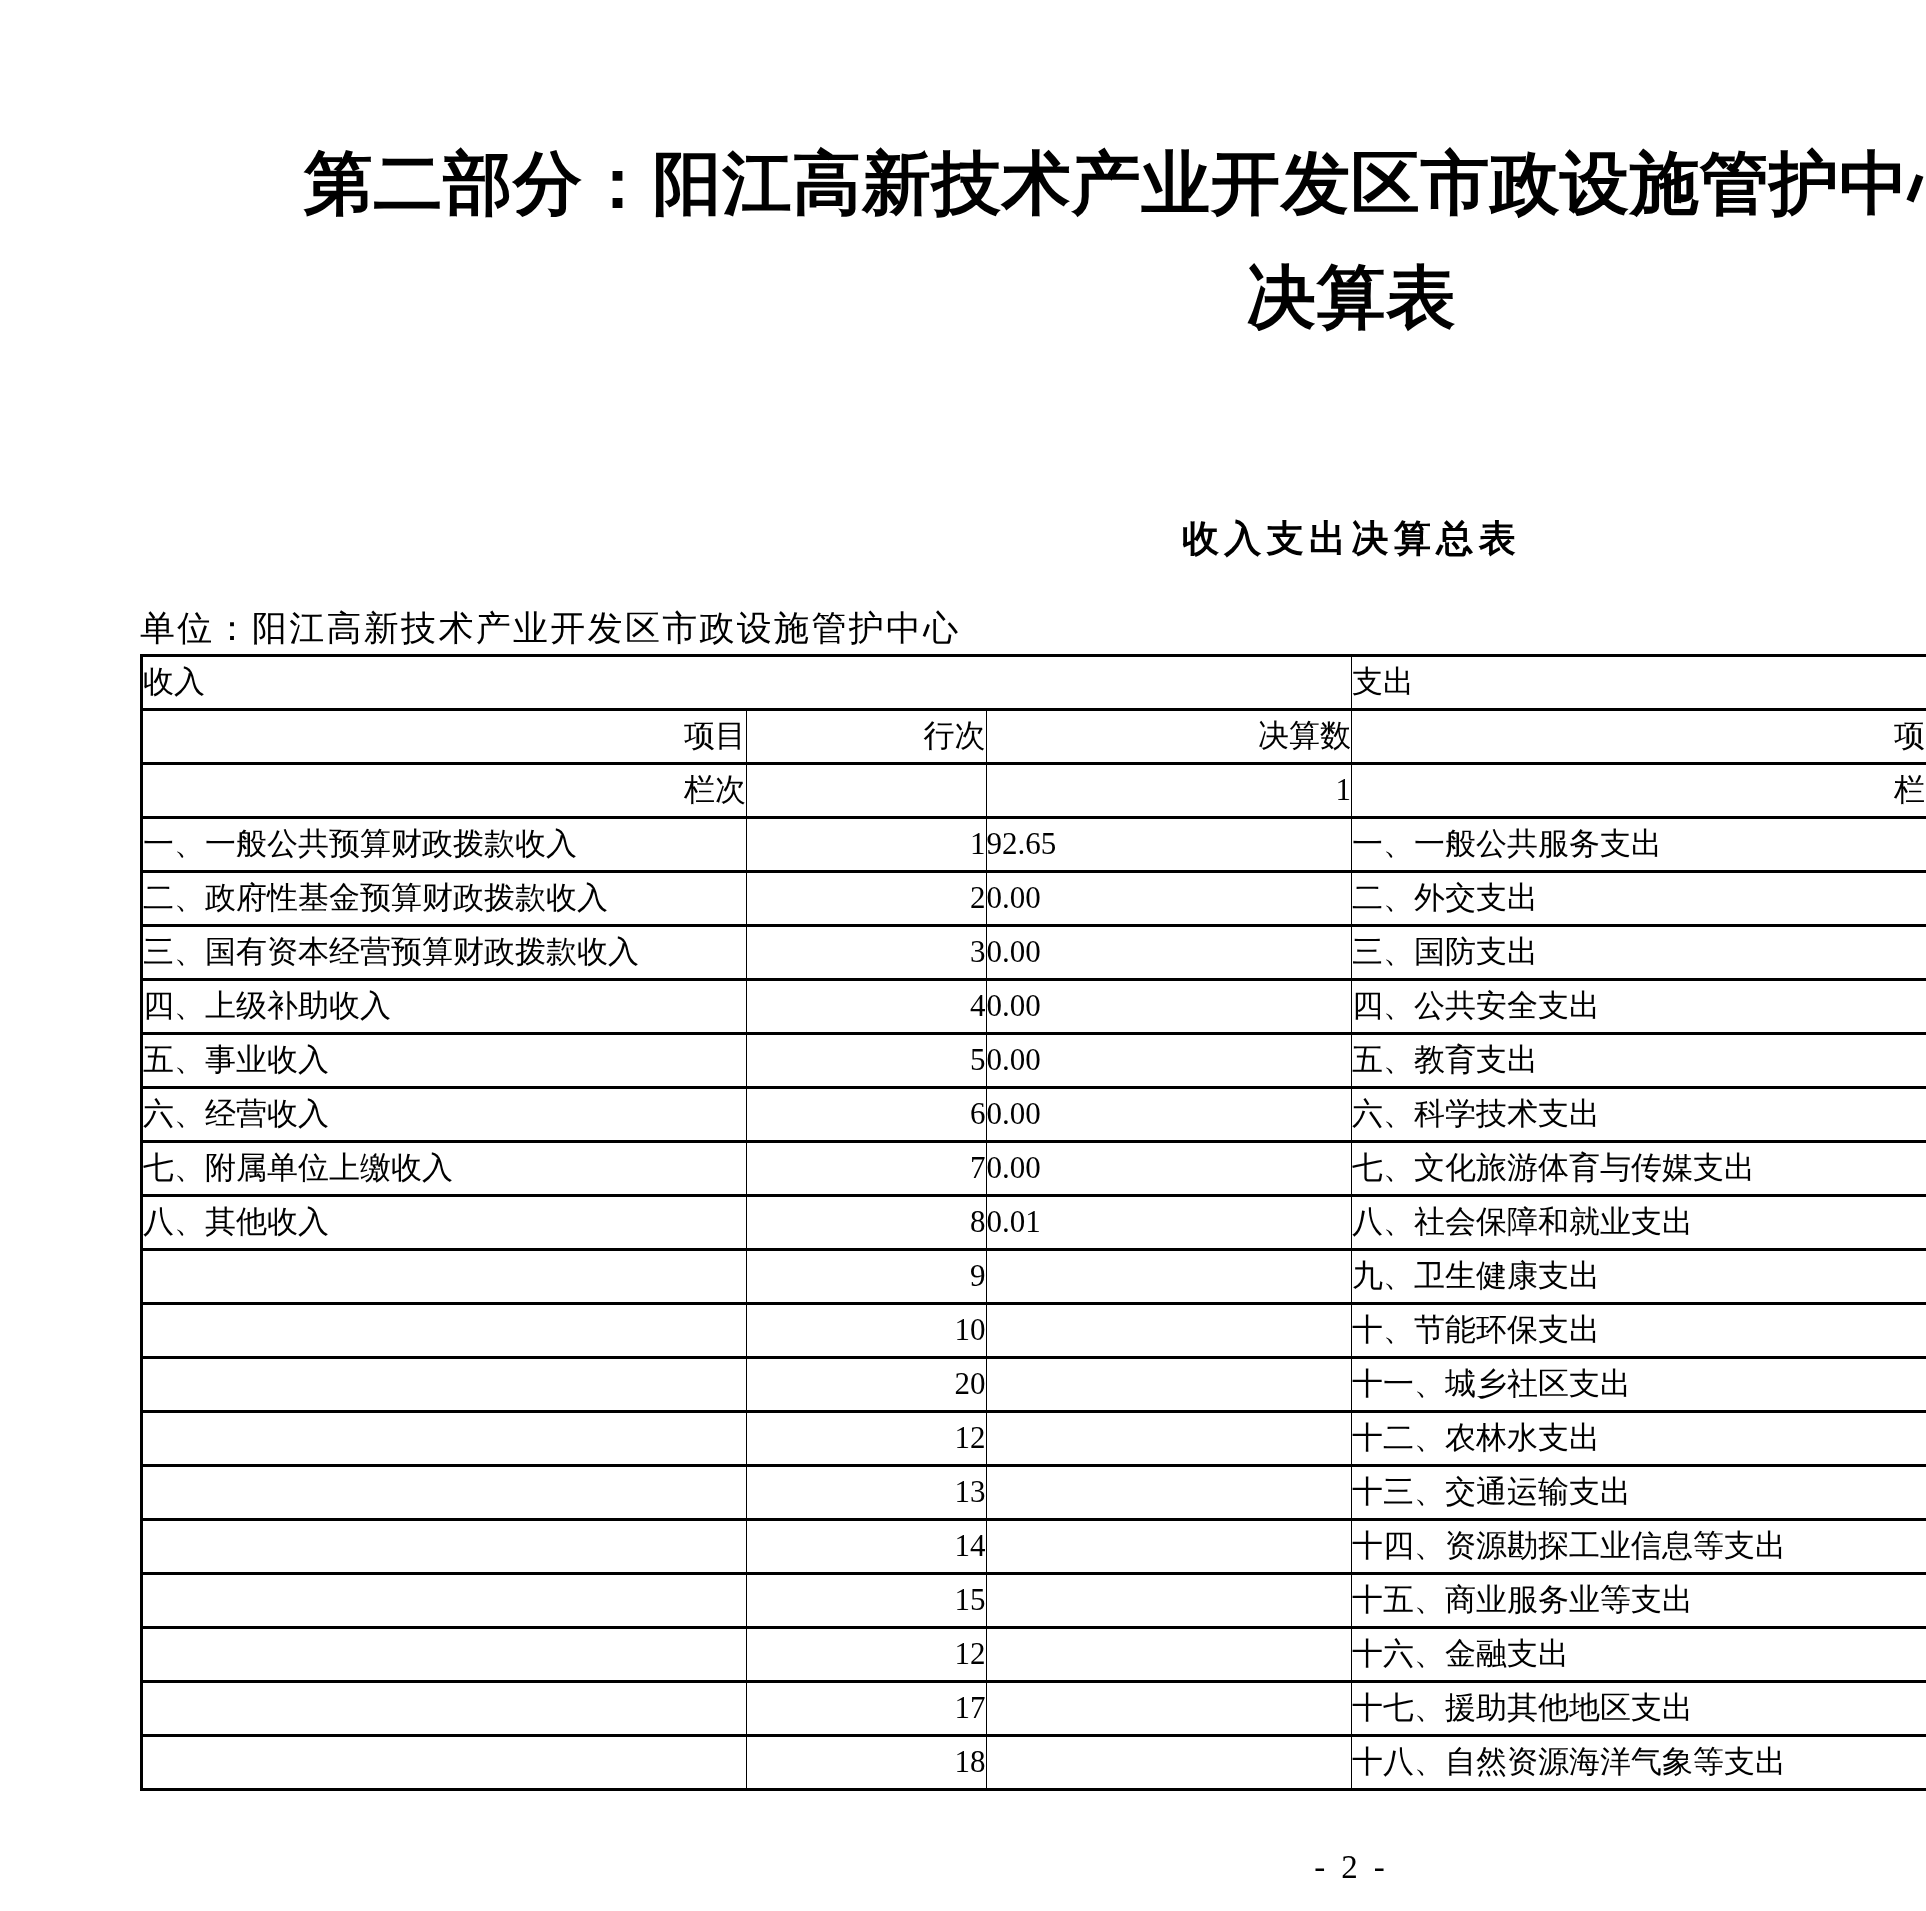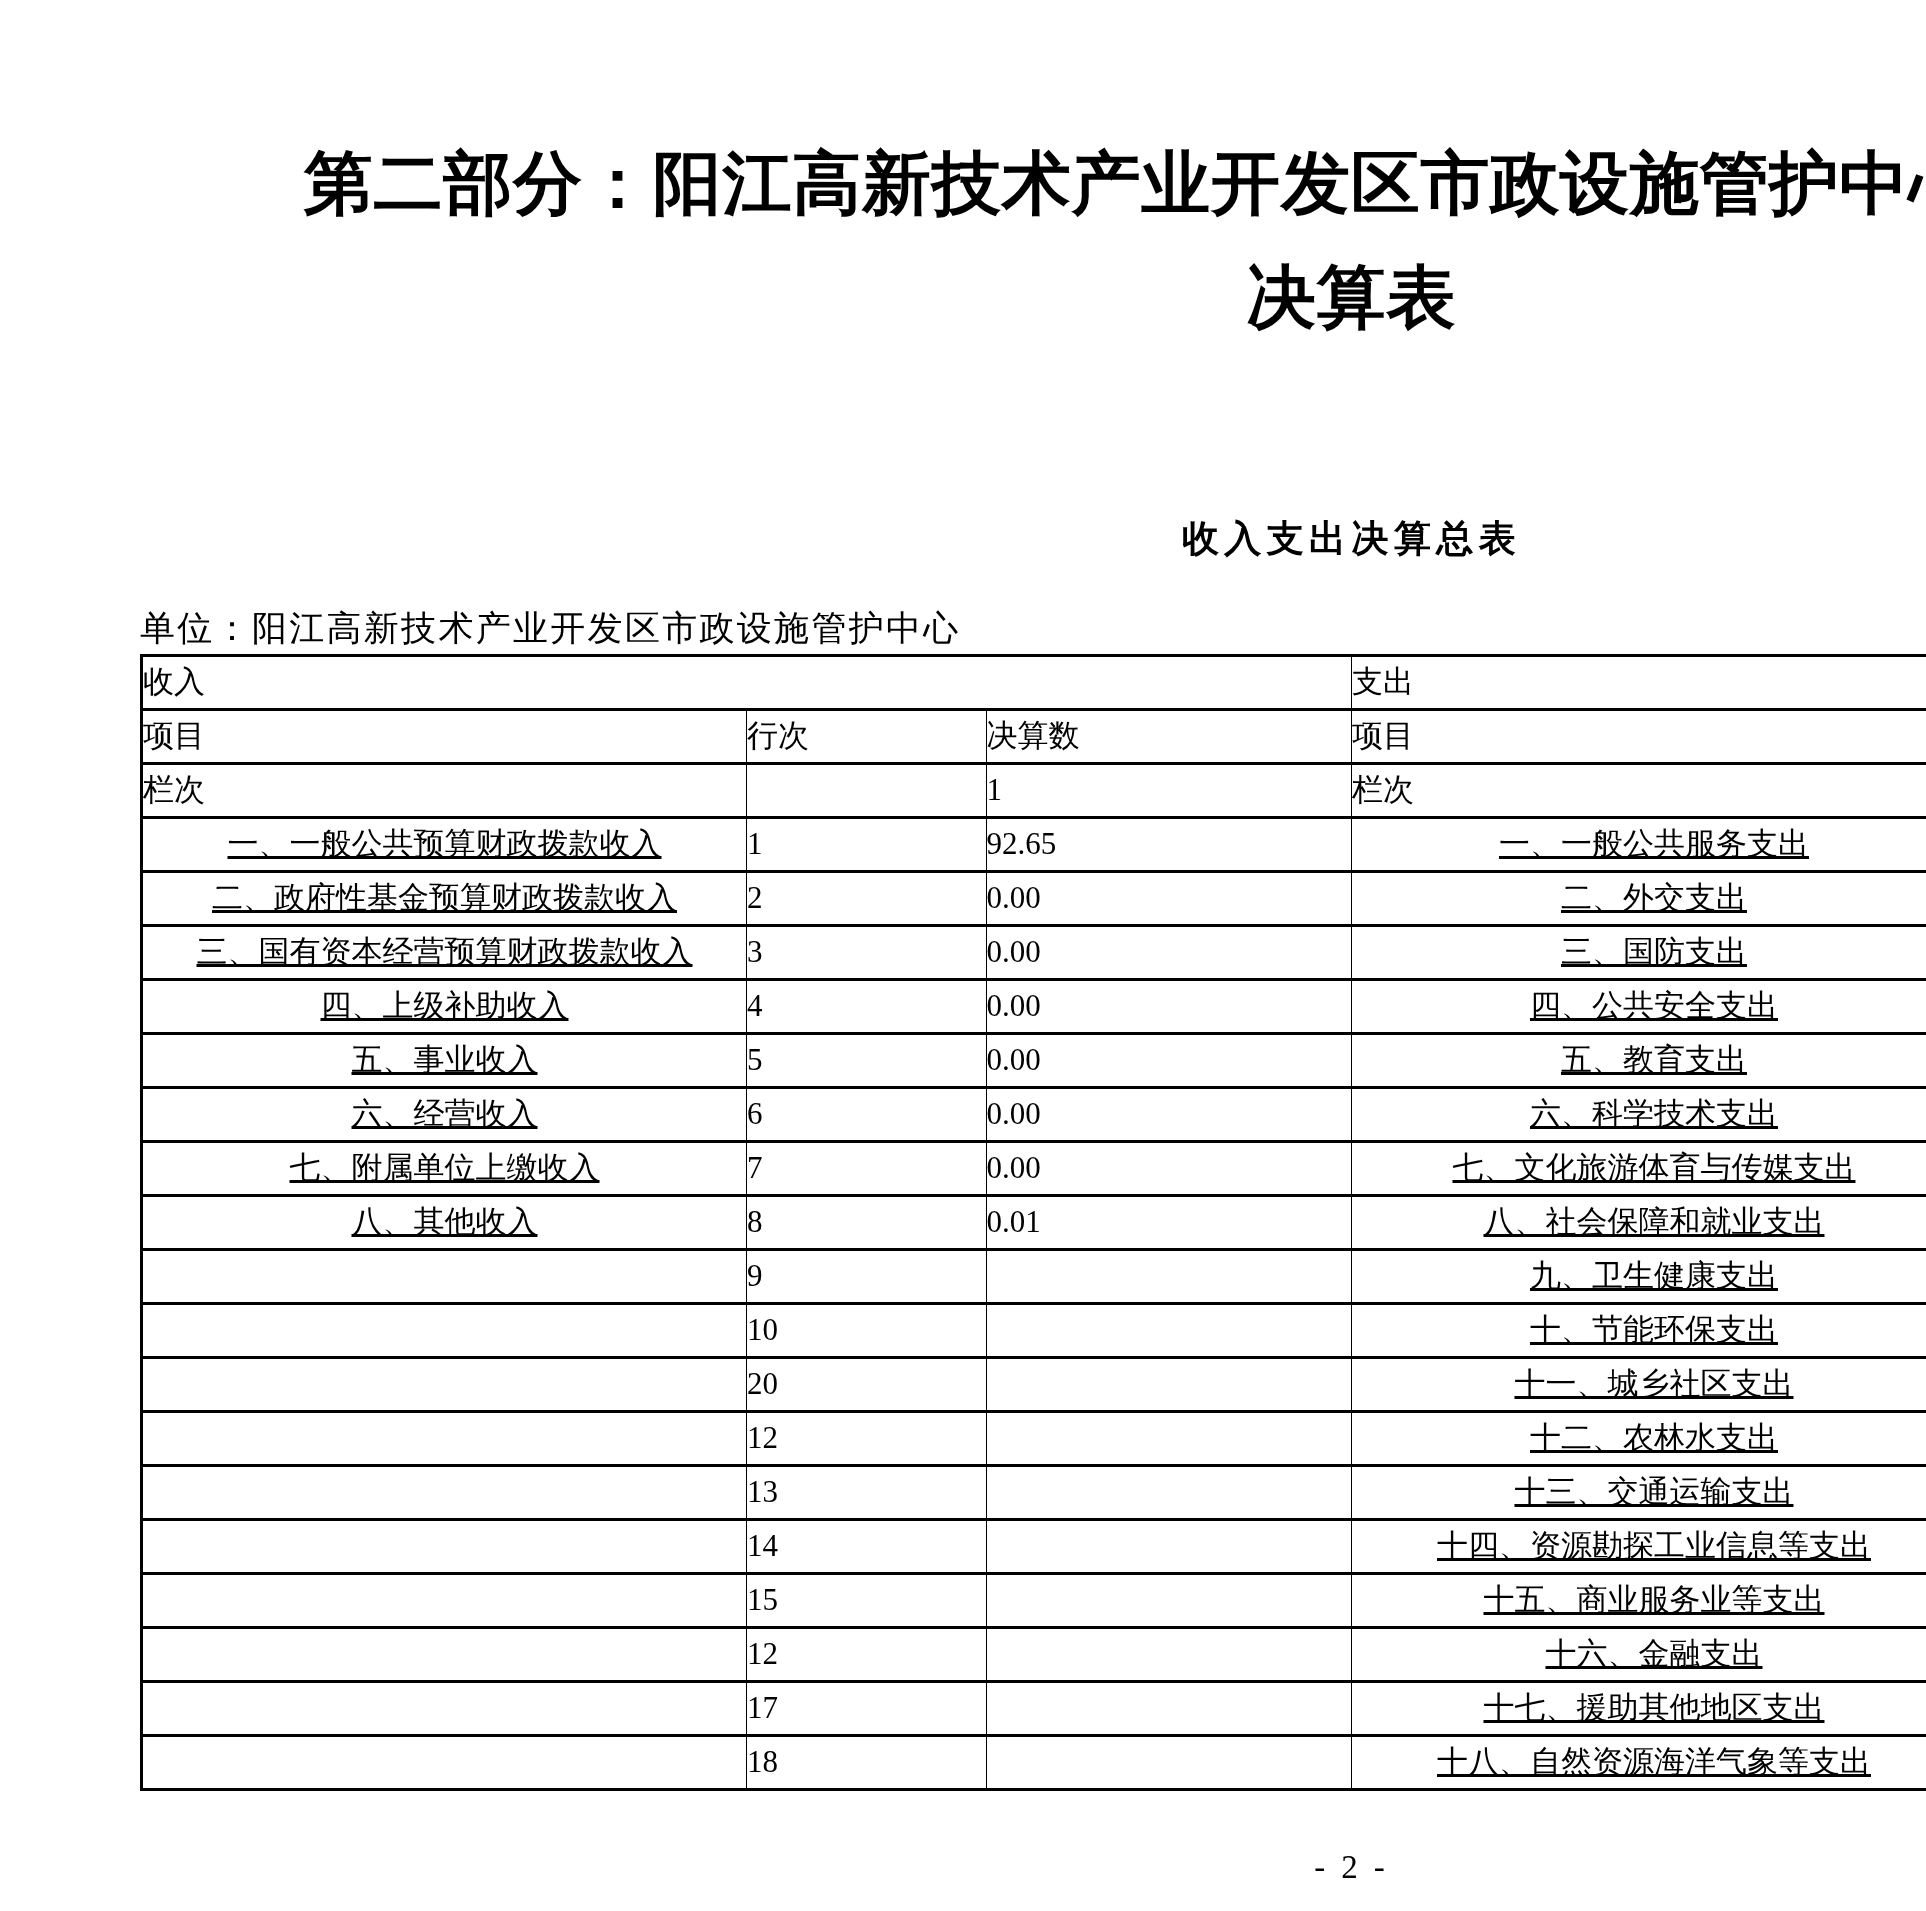--- a/index.html
+++ b/index.html
@@ -59,22 +59,22 @@
     border-bottom-width: 3.9px;
     height: 51px;
     vertical-align: middle;
     font-size: 31px;
     line-height: 1.1;
     padding: 0;
     overflow: hidden;
     white-space: nowrap;
   }
   td.section-head { font-size: 32px; }
-  td.col-head, td.lanci, td.line { text-align: left; }
-  td.item { text-align: center; padding-left: 19px; text-decoration: underline; }
+  td.col-head, td.lanci, td.line { text-align: right; }
+  td.item { text-align: left; padding-left: 19px; }
   td.amount { }
   td.amount-left { padding-right: 7.7px; }
   td.half-end { border-right-width: 3.1px; }
   .footer {
     margin-top: 60px;
     text-align: center;
     font-size: 33px;
     line-height: 1;
     letter-spacing: 3.9px;
   }

